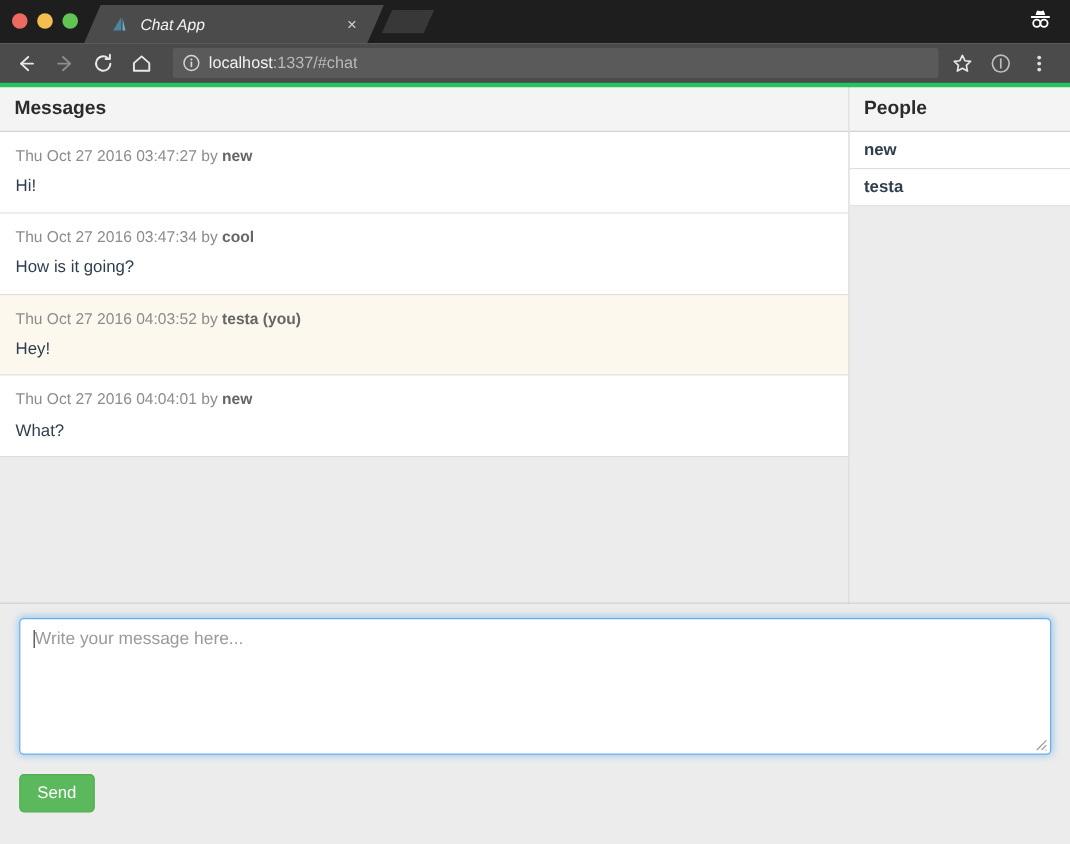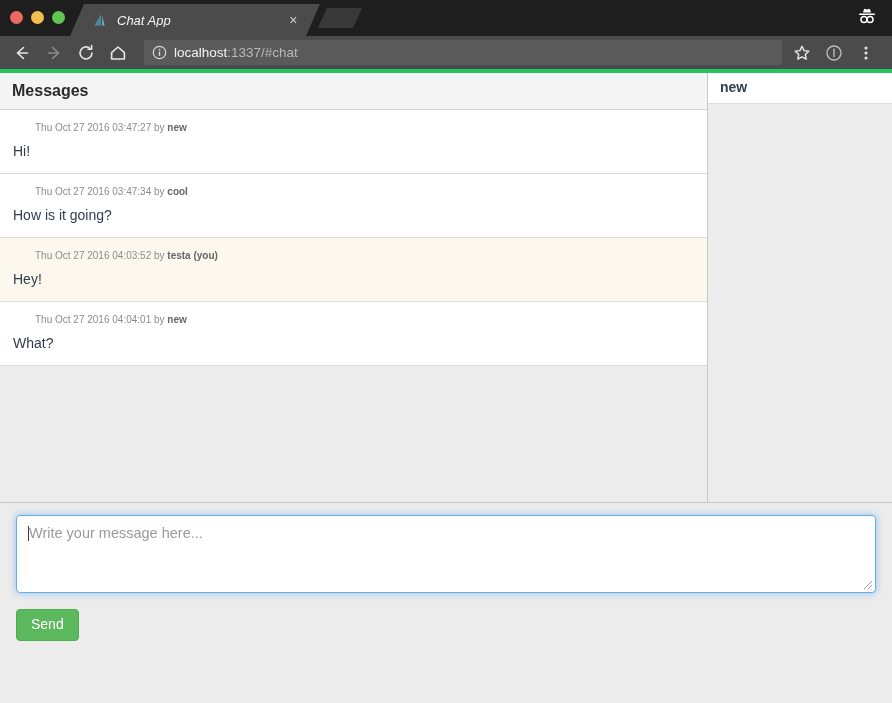--- a/index.html
+++ b/index.html
@@ -196,26 +196,25 @@
     background: #ececec;
   }
   .msg {
     background: #ffffff;
     border-bottom: 1px solid #dddddd;
     padding: 12px 14px 13px 13px;
     box-sizing: border-box;
   }
   .msg.mine { background: #fdf8ee; }
   .msg-meta {
-    font-size: 10px;
+    font-size: 13px;
     color: #8c8c8c;
     line-height: 1.25;
     margin-bottom: 8px;
     white-space: nowrap;
-    margin-left: 22px;
   }
   .msg-meta .author {
     font-weight: bold;
     color: #666666;
   }
   .msg-text {
     font-size: 14px;
     color: #2f3e4e;
     line-height: 1.25;
   }
@@ -247,21 +246,21 @@
   }
 
   
   .composer {
     padding: 12px 16px 0 16px;
     box-sizing: border-box;
   }
   .msg-box {
     position: relative;
     width: 860px;
-    height: 78px;
+    height: 114px;
     box-sizing: border-box;
     background: #ffffff;
     border: 1px solid #66afe9;
     border-radius: 4px;
     box-shadow: 0 0 6px 1px rgba(102,175,233,0.55);
     padding: 9px 11px;
     font-family: "Liberation Sans", sans-serif;
     font-size: 14.5px;
     color: #9a9a9a;
     overflow: hidden;
@@ -412,22 +411,26 @@
             <div class="msg-text">Hey!</div>
           </div>
           <div class="msg">
             <div class="msg-meta"><span>Thu Oct 27 2016 04:04:01</span><span> by </span><span class="author">new</span></div>
             <div class="msg-text">What?</div>
           </div>
         </div>
     </div>
 
     <div class="people-panel">
+      <div class="panel-head">
+        <h2>People</h2>
+      </div>
       <div class="people-list" id="people-list">
           <div class="person">new</div>
+          <div class="person">testa</div>
         </div>
     </div>
   </div>
 
   <div class="composer">
     <div class="msg-box">
       <span class="caret"></span><span id="composer-placeholder">Write your message here...</span>
       <svg class="resize-grip" viewBox="0 0 12 12">
         <line x1="11" y1="3" x2="3" y2="11" stroke="#9b9b9b" stroke-width="1"></line>
         <line x1="11" y1="7" x2="7" y2="11" stroke="#9b9b9b" stroke-width="1"></line>

